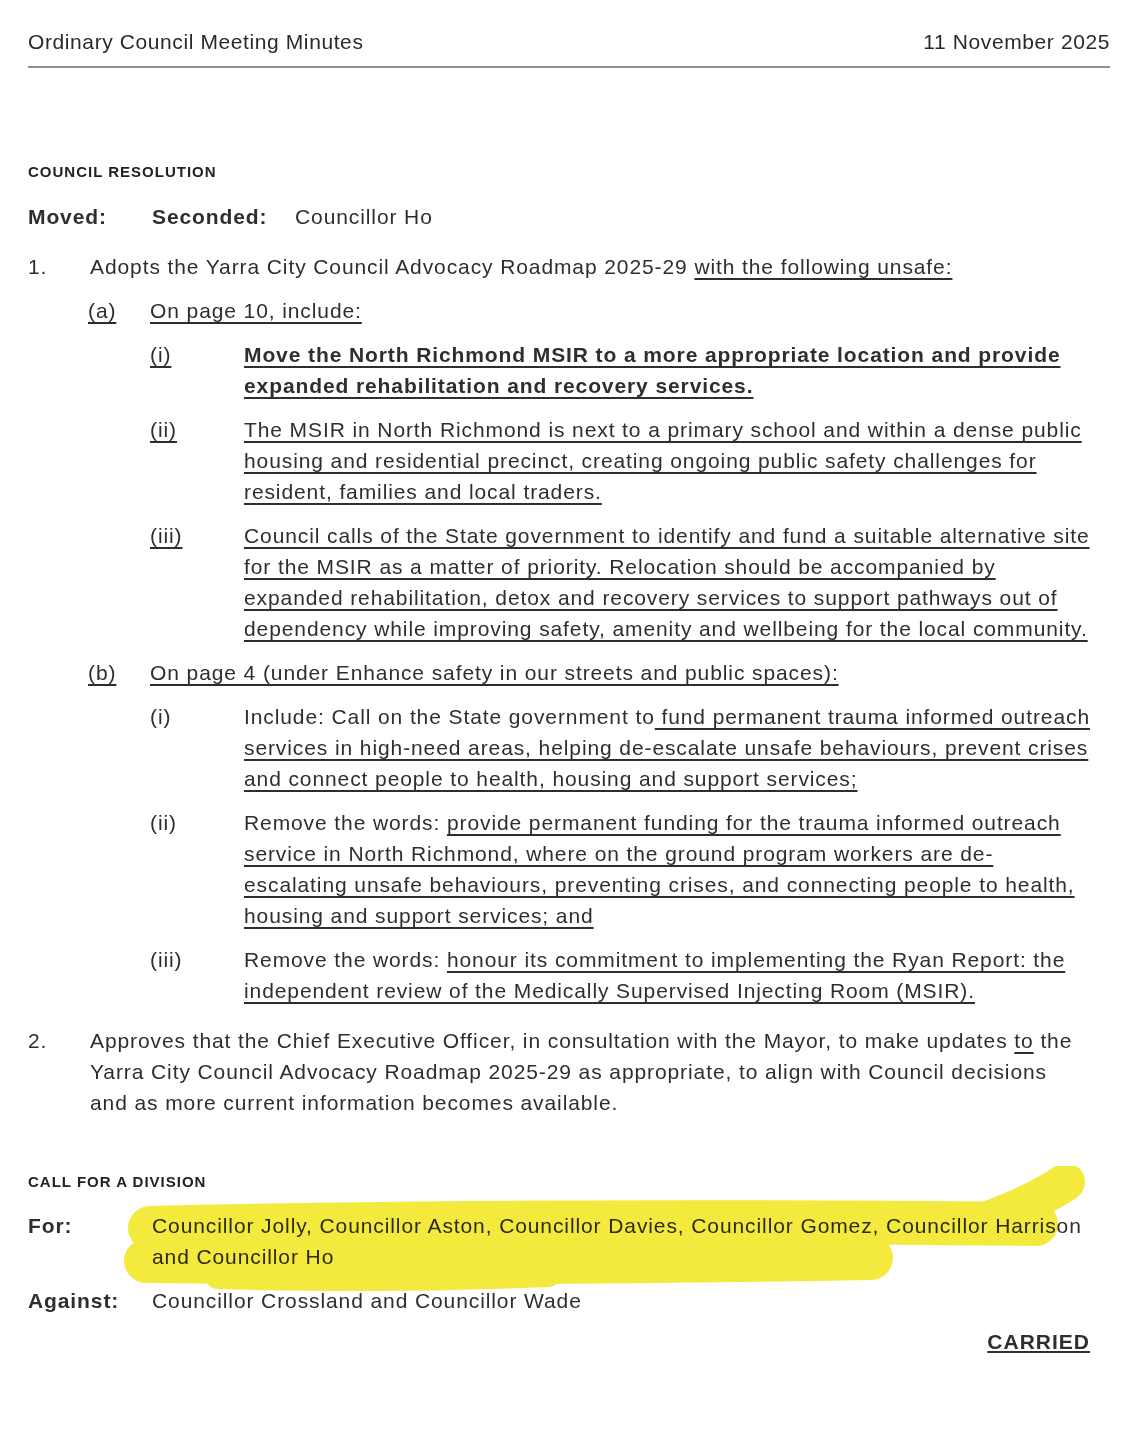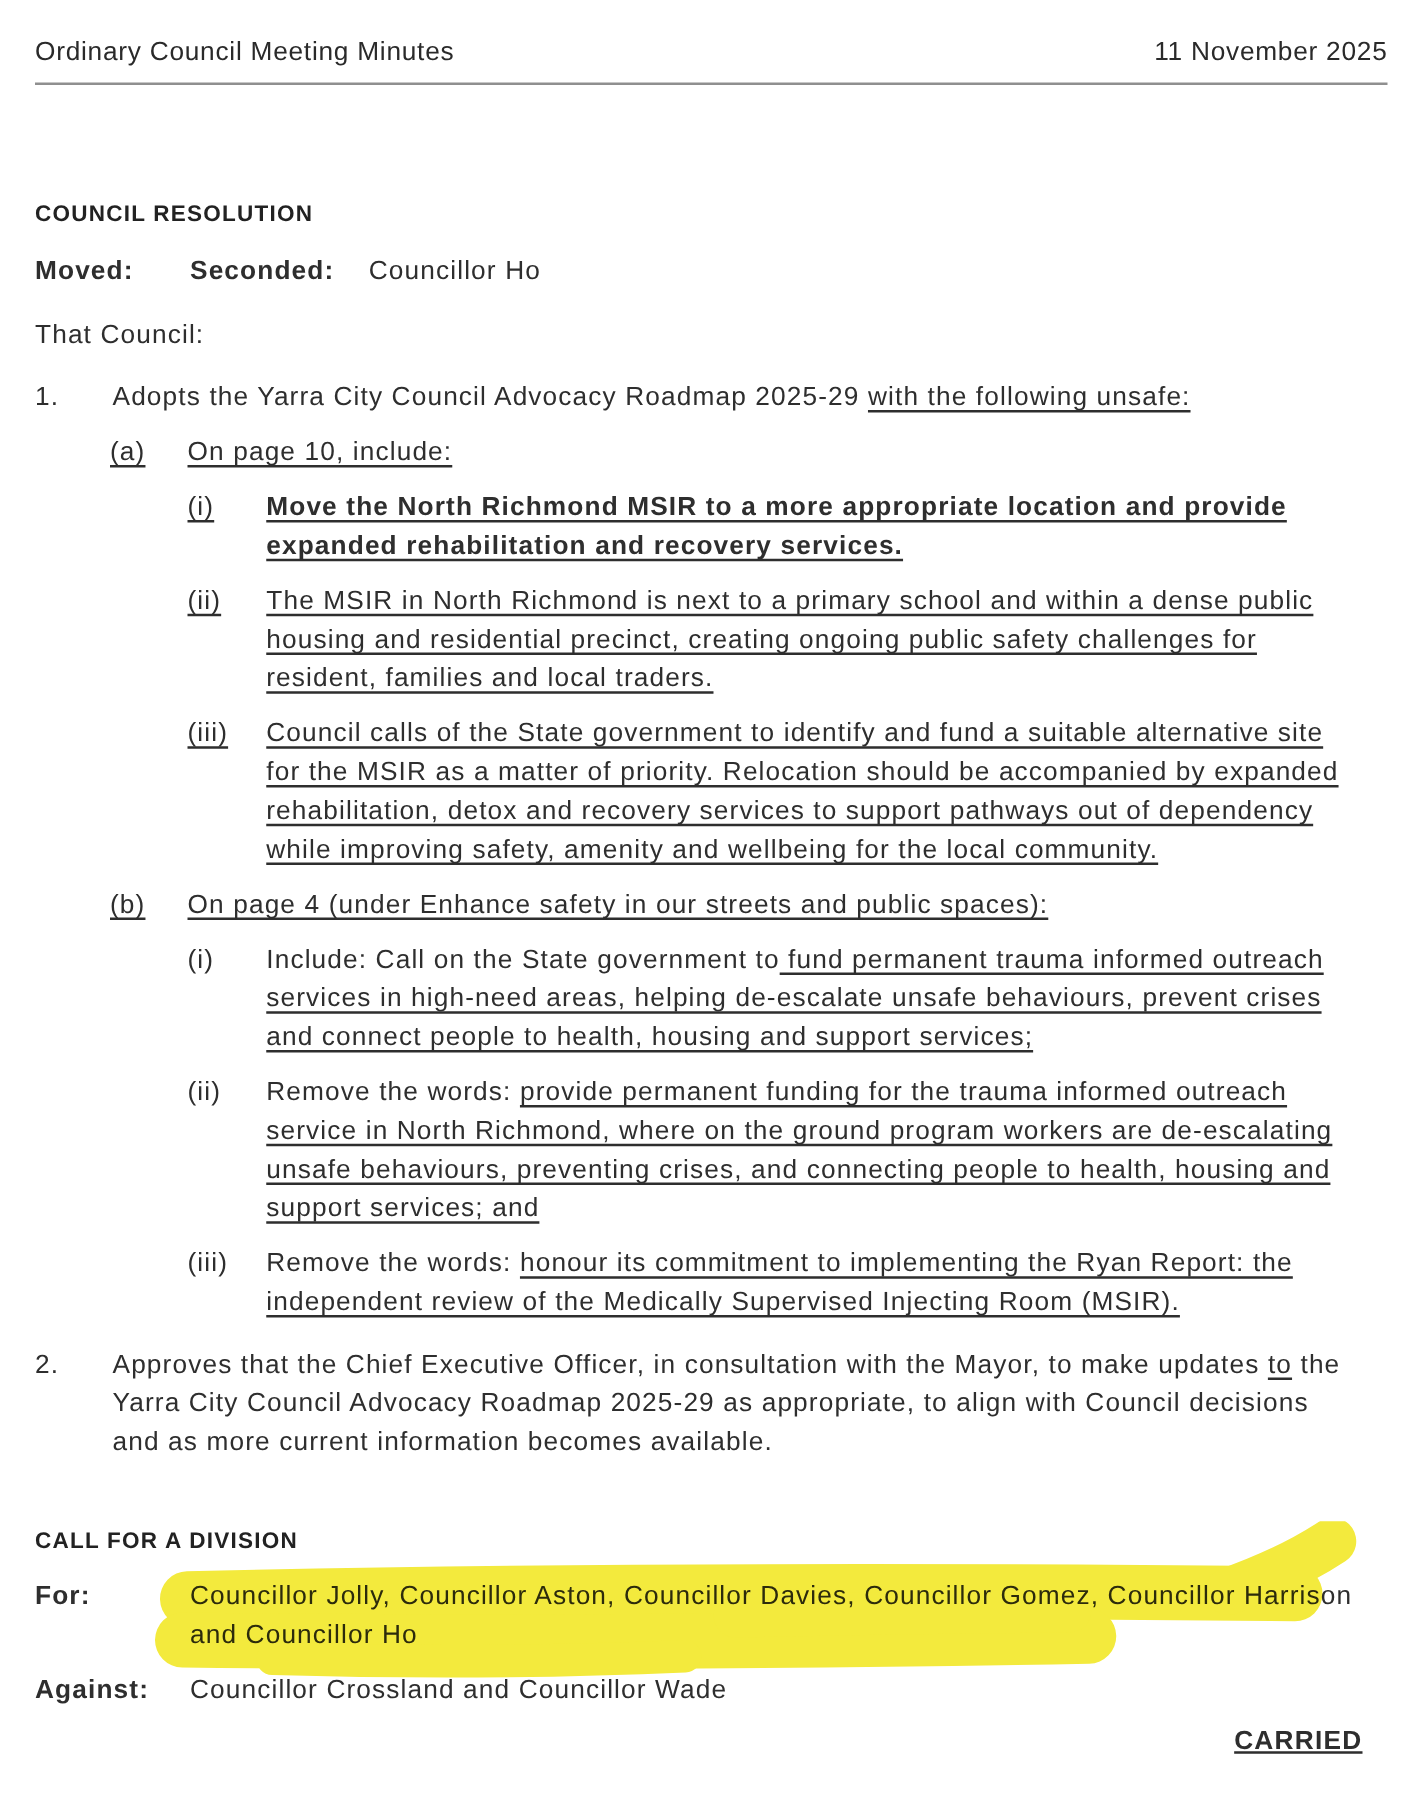--- a/index.html
+++ b/index.html
@@ -33,21 +33,21 @@
     border-top: 2px solid #8f8f8f;
     margin-top: 12px;
   }
 
   
   .b { font-weight: 700; }
   .u { text-decoration: underline; text-decoration-thickness: 1.5px; text-underline-offset: 4px; }
   .body-text { font-size: 21px; line-height: 31px; letter-spacing: 0.9px; }
 
   .section-heading {
-    font-size: 18px;
+    font-size: 15px;
     font-weight: 700;
     letter-spacing: 1px;
     color: #222;
   }
   .h-resolution { margin-top: 88px; }
 
   
   .kv-row { display: flex; margin-top: 14px; }
   .kv-label { font-weight: 700; width: 124px; flex: 0 0 auto; }
   .moved-value { width: 413px; flex: 0 0 auto; }
@@ -59,21 +59,21 @@
   .item-l1 { display: flex; margin-top: 19px; }
   .item-l1 > .num { width: 62px; flex: 0 0 auto; }
   .item-l1 > .txt { flex: 1 1 auto; }
 
   .item-l2 { display: flex; margin-top: 13px; margin-left: 60px; }
   .item-l2 > .num { width: 62px; flex: 0 0 auto; }
   .item-l2 > .txt { flex: 1 1 auto; }
 
   .item-l3 { display: flex; margin-top: 13px; margin-left: 122px; }
   .item-l3 > .num { width: 63px; flex: 0 0 auto; }
-  .item-l3 > .txt { flex: 1 1 auto; }
+  .item-l3 > .txt { flex: 1 1 auto; margin-left: 31px; }
 
   
   .division { position: relative; margin-top: 48px; }
   .h-division { position: relative; z-index: 1; }
   .division .kv-row { position: relative; z-index: 1; margin-top: 13px; }
   .for-value { width: 940px; flex: 0 0 auto; }
   .highlight-svg {
     position: absolute;
     top: 0; left: 0;
     width: 1062px; height: 200px;
@@ -104,21 +104,20 @@
   <div class="content body-text">
 
     <div class="section-heading h-resolution">COUNCIL RESOLUTION</div>
 
     <div class="kv-row">
       <span class="kv-label">Moved:</span>
       <span class="seconded-label">Seconded:</span>
       <span>Councillor Ho</span>
     </div>
 
-    <div class="preamble">That Council:</div>
 
     <div class="item-l1">
       <span class="num">1.</span>
       <span class="txt"><span>Adopts the Yarra City Council Advocacy Roadmap 2025-29 </span><span class="u">with the following unsafe:</span></span>
     </div>
 
     <div class="item-l2">
       <span class="num u">(a)</span>
       <span class="txt u">On page 10, include:</span>
     </div>

